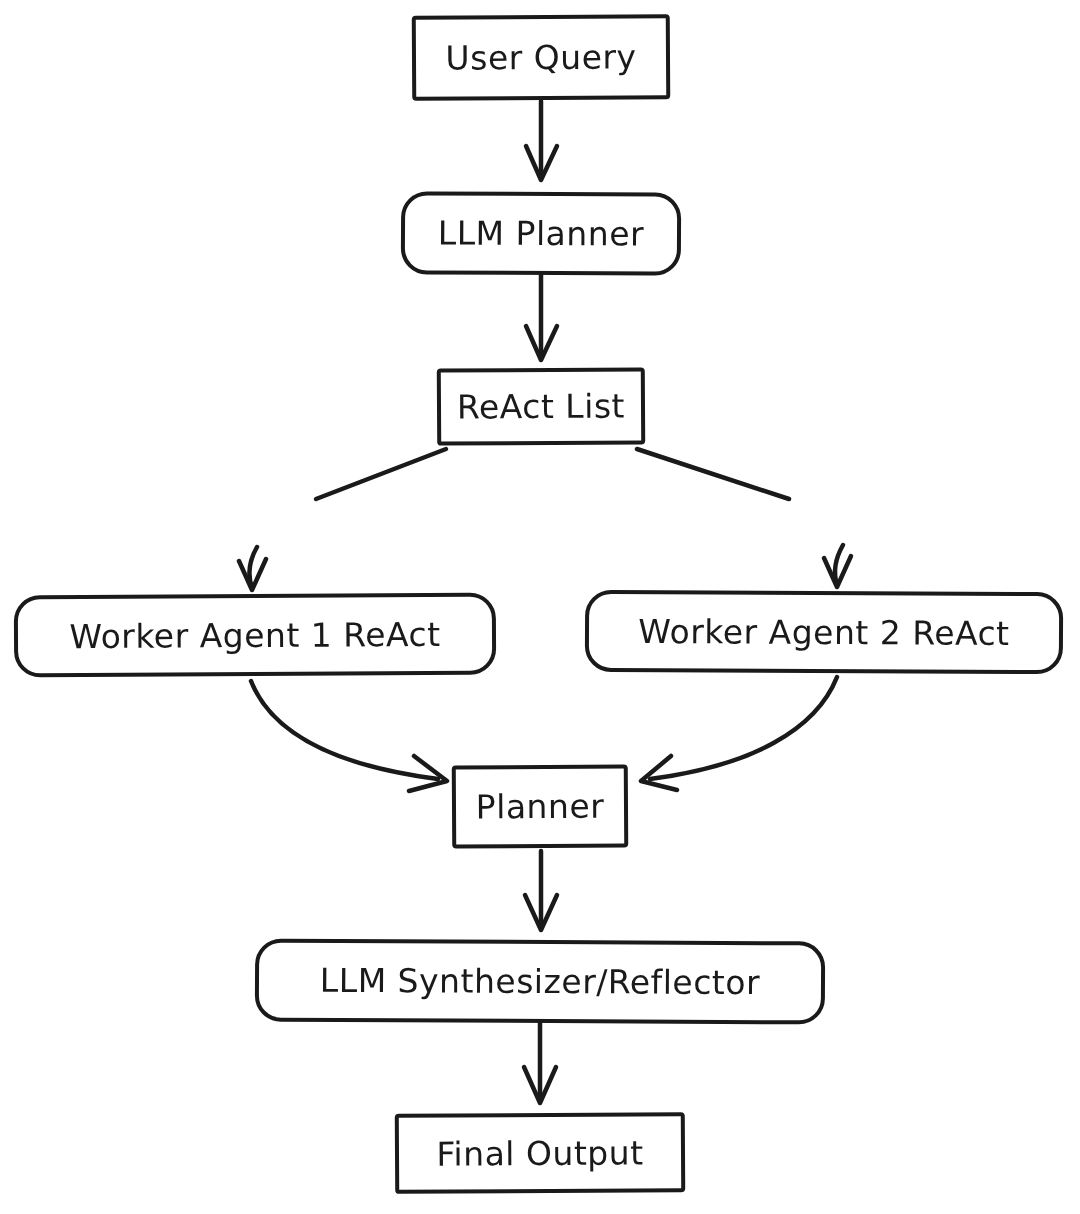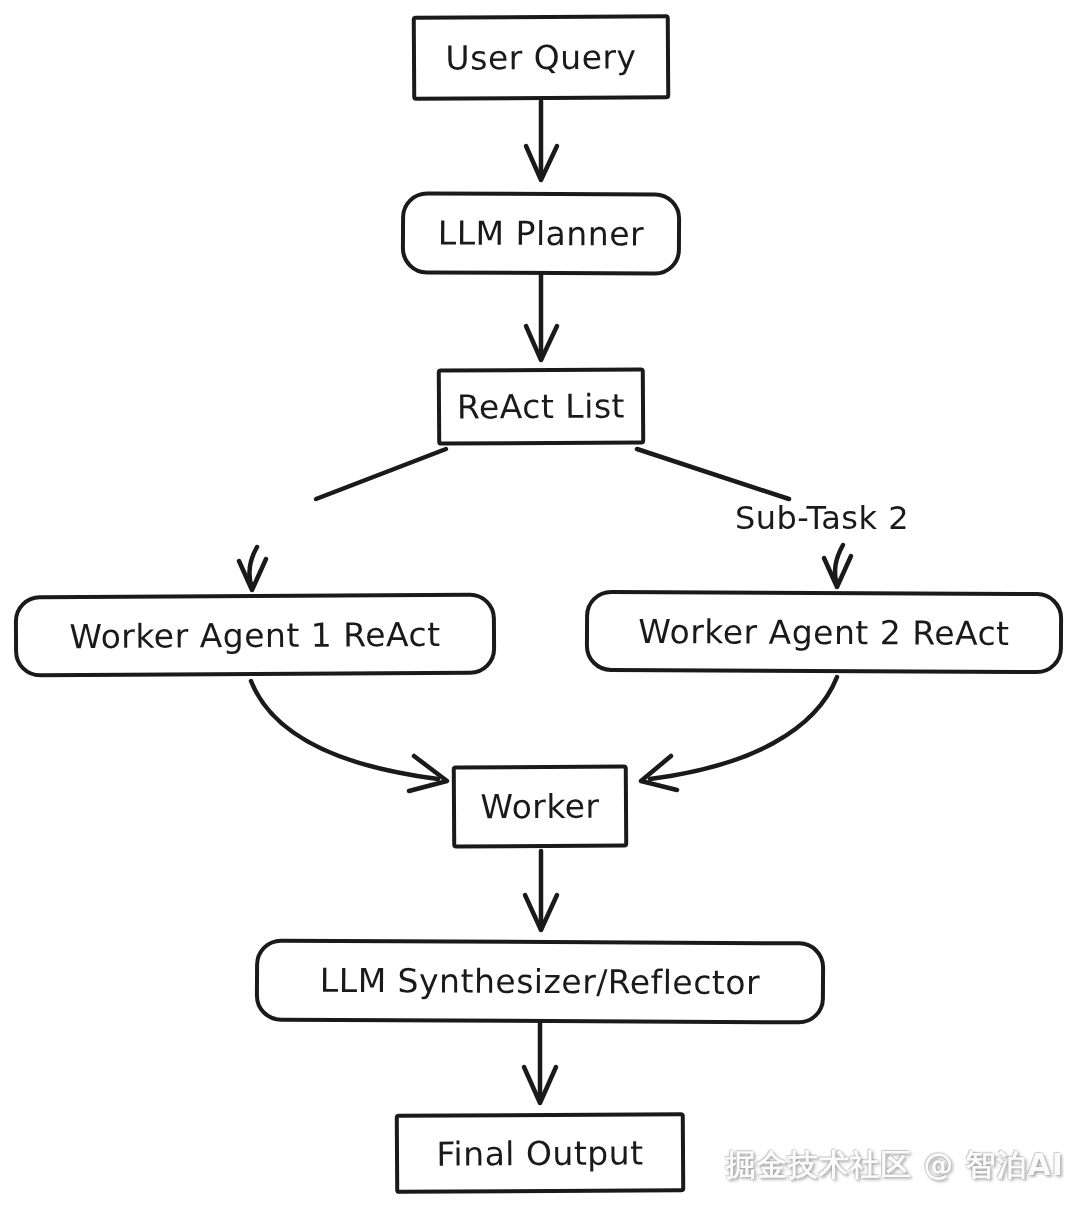--- a/index.html
+++ b/index.html
@@ -119,39 +119,35 @@
 
   <div class="node rounded r-p1" style="left:401px; top:192px; width:280px; height:83px;">
     <span>LLM Planner</span>
   </div>
 
   <div class="node rect r-n1" style="left:437px; top:368px; width:208px; height:77px;">
     <span>ReAct List</span>
   </div>
 
 
-  <div class="node labelonly" style="left:712px; top:495px; width:220px; height:46px;">
-    <span>Sub-Task 2</span>
-  </div>
 
   <div class="node rounded r-n1" style="left:14px; top:594px; width:482px; height:82px;">
     <span>Worker Agent 1 ReAct</span>
   </div>
 
   <div class="node rounded r-p1" style="left:585px; top:591px; width:478px; height:82px;">
     <span>Worker Agent 2 ReAct</span>
   </div>
 
   <div class="node rect r-n1" style="left:452px; top:765px; width:176px; height:83px;">
-    <span>Worker</span>
+    <span>Planner</span>
   </div>
 
   <div class="node rounded r-p1" style="left:255px; top:940px; width:570px; height:83px;">
     <span>LLM Synthesizer/Reflector</span>
   </div>
 
   <div class="node rect r-n1" style="left:395px; top:1113px; width:290px; height:80px;">
     <span>Final Output</span>
   </div>
 
-  <div class="watermark">掘金技术社区 @ 智泊AI</div>
 
 </div>
 
 </body></html>

